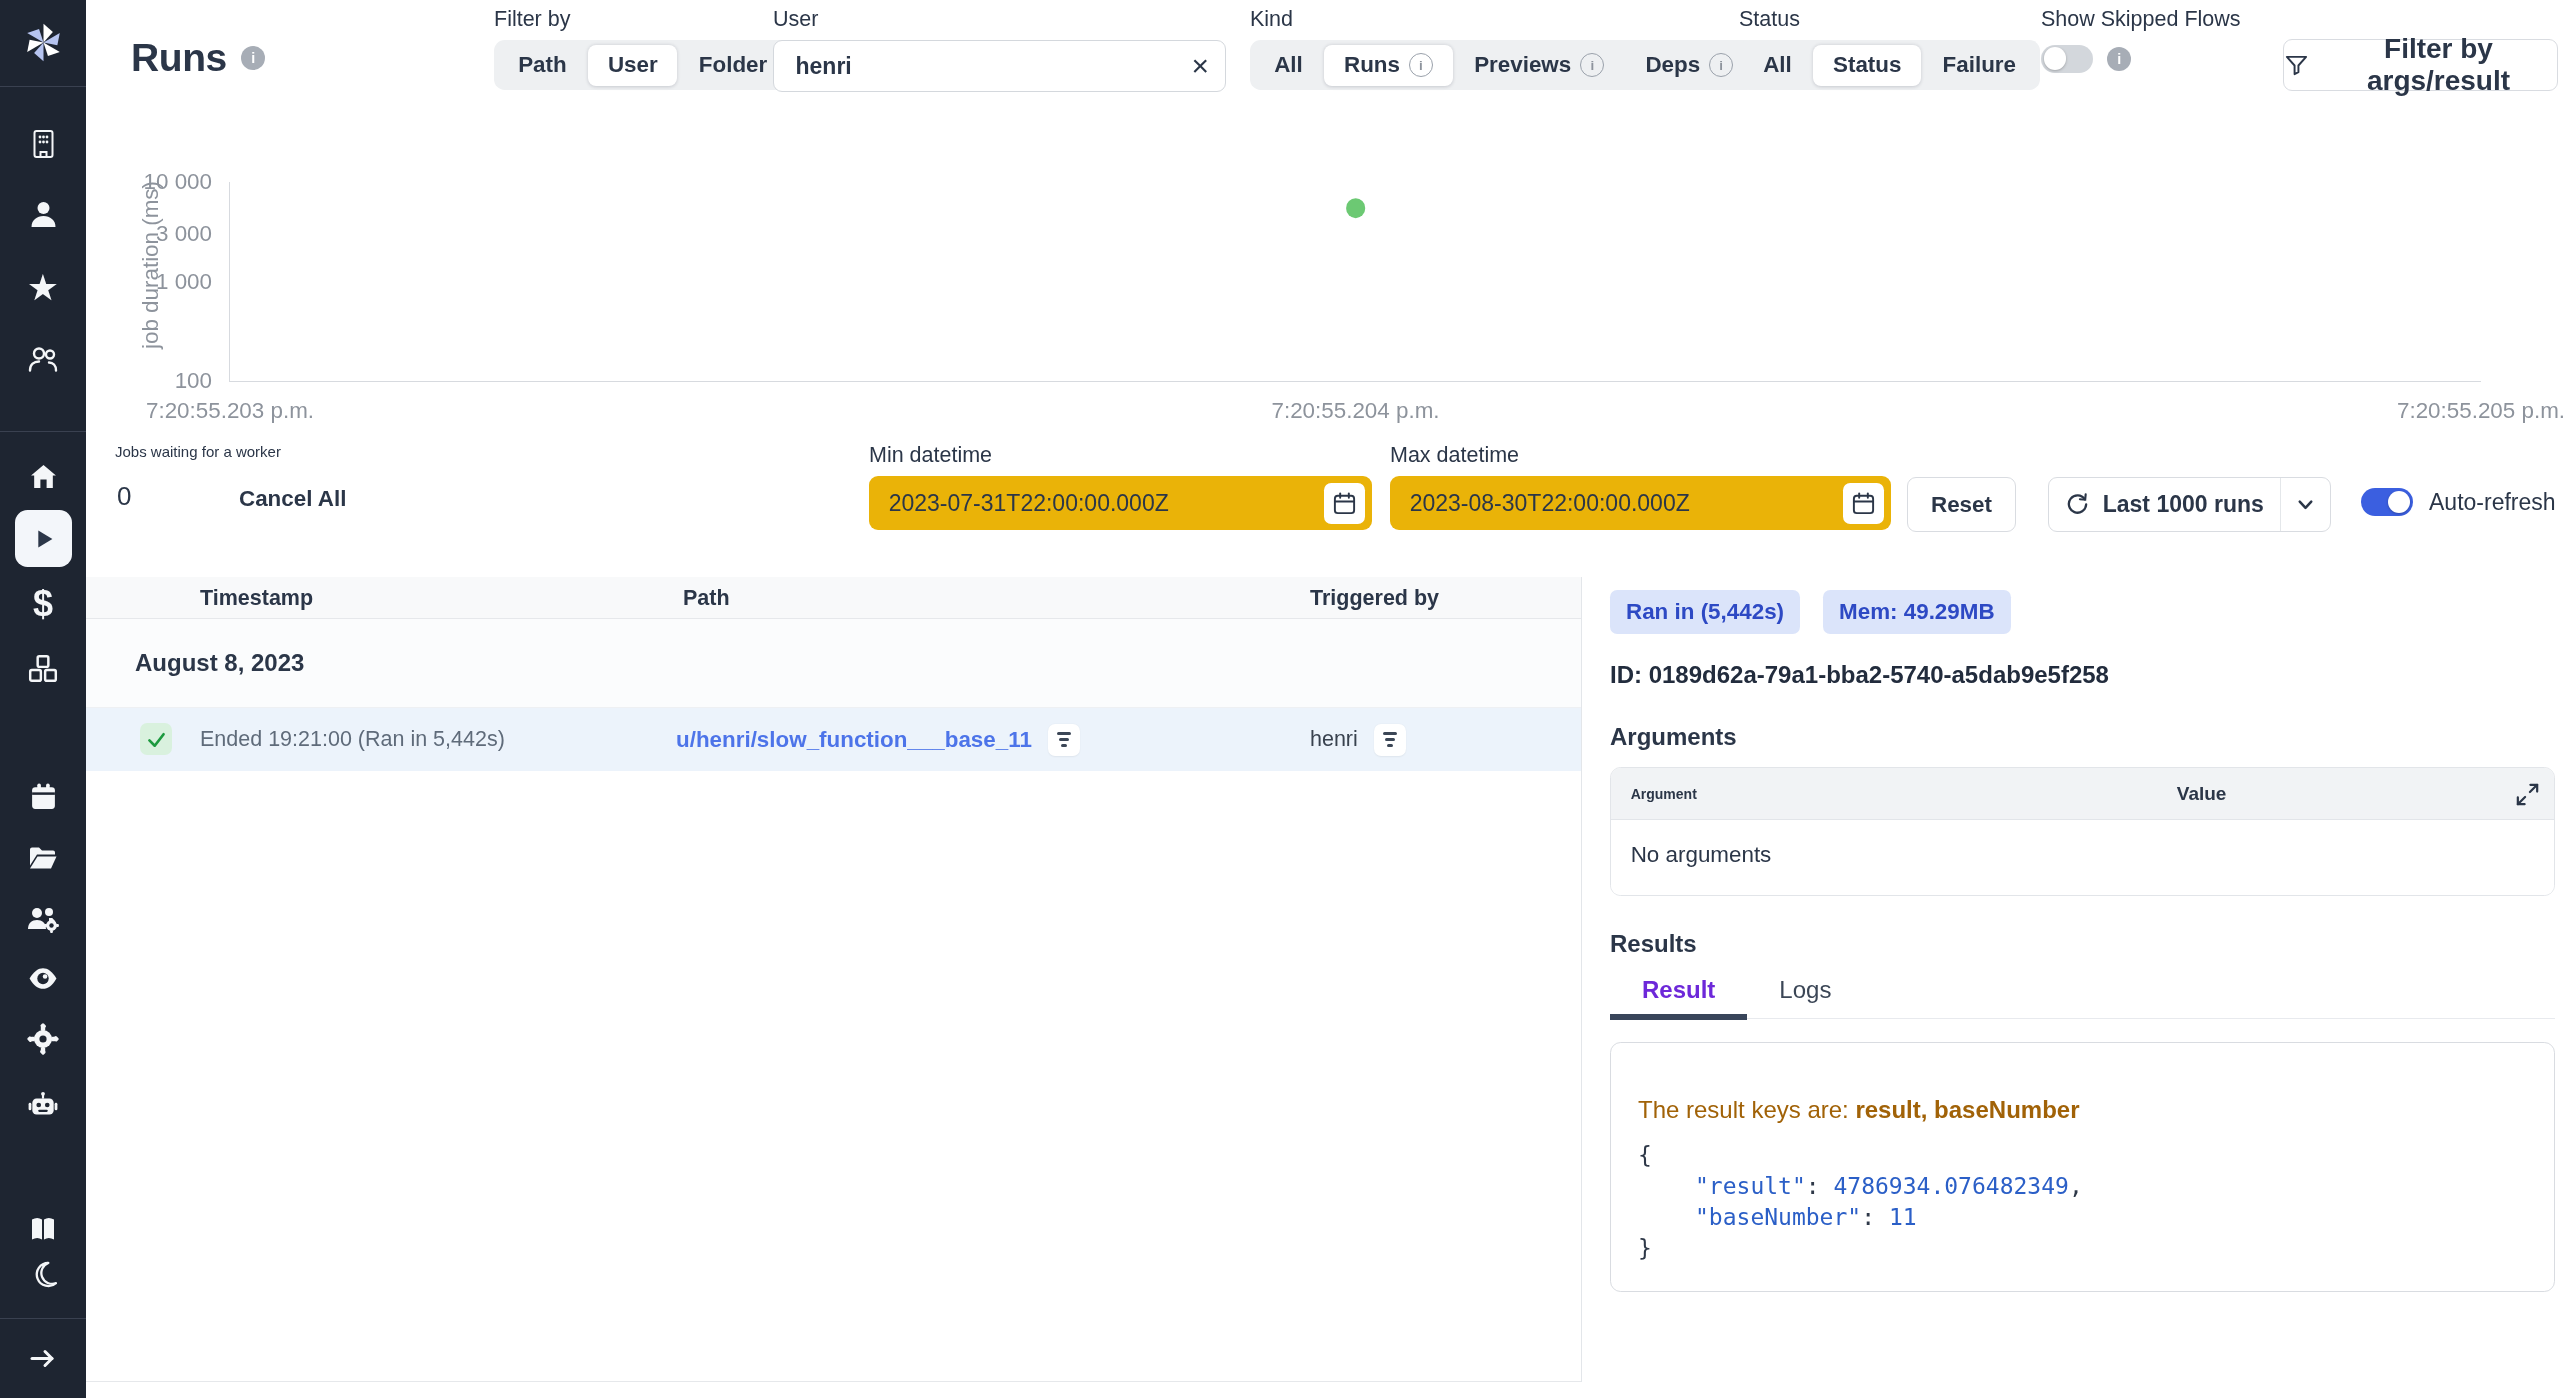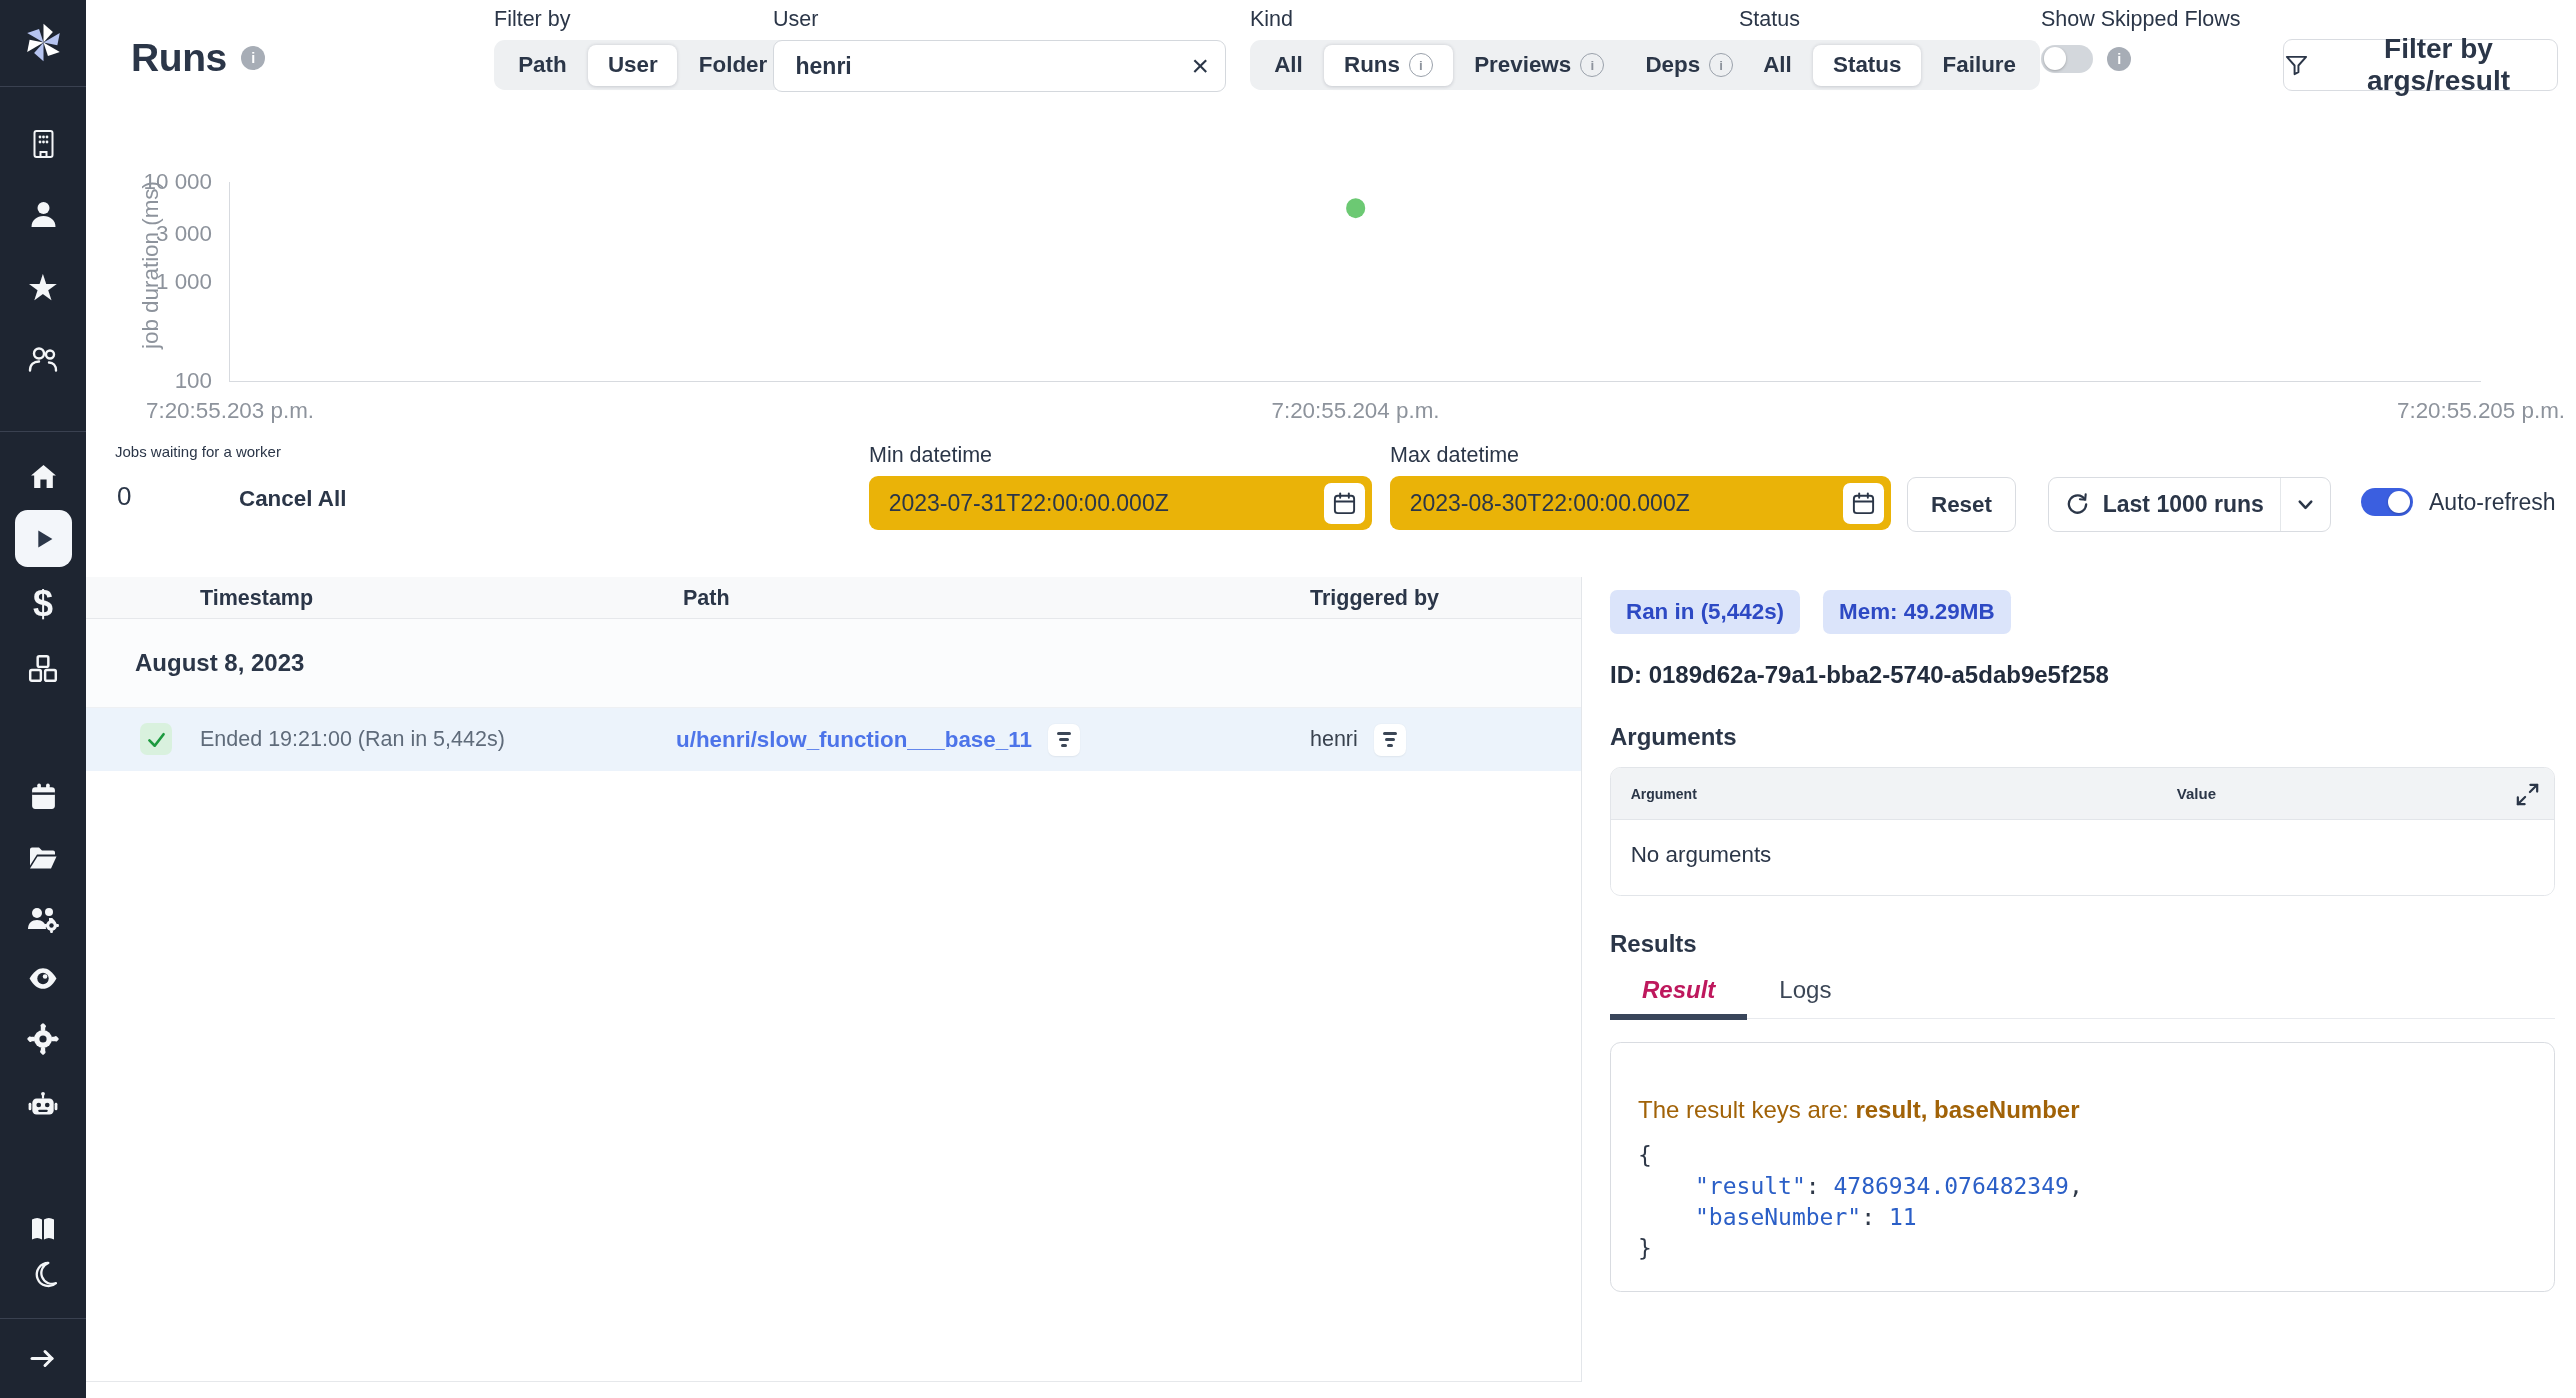--- a/index.html
+++ b/index.html
@@ -89,26 +89,26 @@
 
   
   #detail { position:absolute; left:1610px; top:590px; width:945px; }
   #badges { display:flex; gap:23px; }
   .badge { background:#dbe4fa; color:#2d49c4; font-size:22.4px; font-weight:700; border-radius:7.2px; padding:9px 16px; }
   #run-id { margin-top:27px; font-size:24px; font-weight:600; color:#222c3d; }
   .sect-title { margin-top:34px; font-size:24px; font-weight:700; }
   #args-table { margin-top:16px; border:0.9px solid #e2e5e9; border-radius:10.7px; overflow:hidden; }
   #args-head { position:relative; height:52px; background:#f1f3f5; display:flex; align-items:center; border-bottom:0.9px solid #e2e5e9; }
   #args-head .h1 { padding-left:19.7px; width:60%; font-size:14px; font-weight:700; }
-  #args-head .h2 { font-size:15px; font-weight:700; }
+  #args-head .h2 { font-size:19px; font-weight:700; }
   #args-expand { position:absolute; right:12.5px; top:11.6px; background:none; border:none; cursor:pointer; }
   #args-body { background:#fff; padding:21.5px 19.7px 27px; font-size:22.4px; color:#2b3648; }
   #res-tabs { margin-top:18px; border-bottom:1.8px solid #e8eaee; display:flex; }
   .tab { background:none; border:none; font-family:inherit; font-size:24px; color:#3b4656; padding:0 32px 14.3px; cursor:pointer; position:relative; }
-  .tab.active { font-weight:600; color:#be185d;font-style:italic; }
+  .tab.active { font-weight:600; color:#6d28d9; }
   .tab.active::after { content:""; position:absolute; left:0; right:0; bottom:-1.8px; height:5.4px; background:#39455a; }
   #result-box { margin-top:23px; border:1.8px solid #d9dce1; border-radius:10.7px; padding:25px 27px 27px; }
   #result-summary { font-size:24px; color:#a16207;margin-top:28px; }
   #result-summary .keys { font-weight:700; }
   #result-json { margin-top:16px; font-family:"DejaVu Sans Mono", monospace; font-size:23px; line-height:1.35; color:#2e3848; }
   .json-line.indent { padding-left:57px; }
   .j-blue { color:#2b5fc7; }
 
   svg { display:block; }
 </style>

